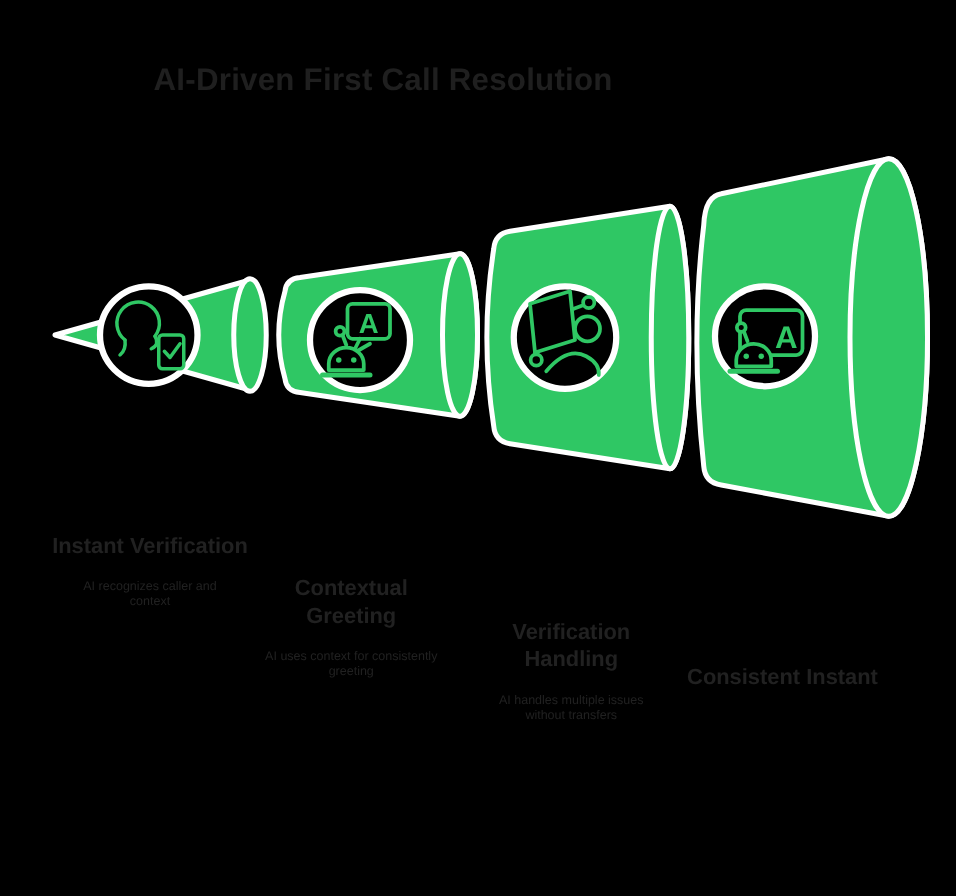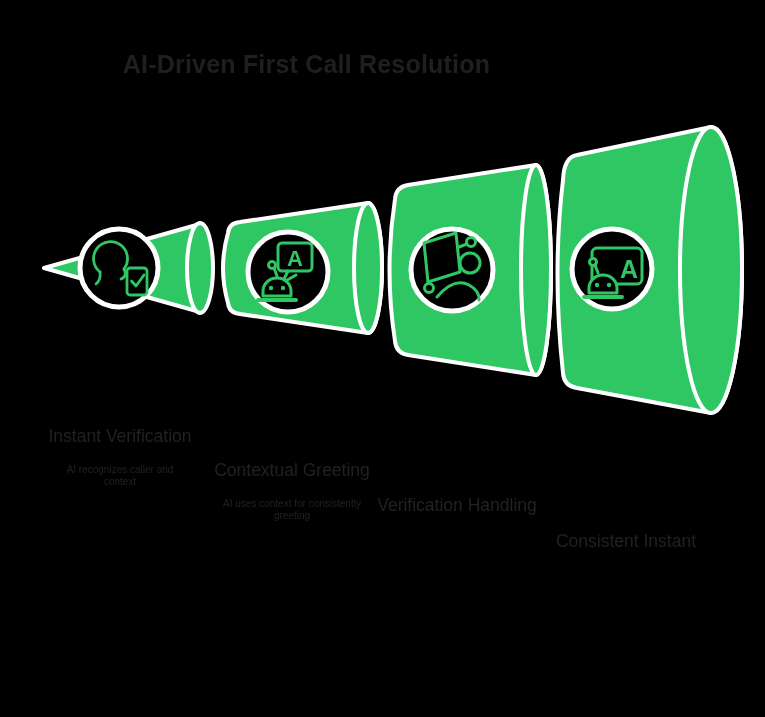--- a/index.html
+++ b/index.html
@@ -14,21 +14,21 @@
     position:absolute;top:50px;left:0;width:613px;
     text-align:center;
     font-size:25px;font-weight:700;letter-spacing:.2px;
     color:#1f1f1f;
   }
   .funnel-svg{position:absolute;left:0;top:0;}
   .stage-label{
     position:absolute;width:160px;text-align:center;color:#212121;
   }
   .stage-label h3{
-    margin:0;font-size:17.5px;line-height:1.25;font-weight:400;
+    margin:0;font-size:17.5px;line-height:1.25;font-weight:700;
   }
   .stage-label p{
     margin:16px auto 0;width:140px;
     font-size:10px;line-height:1.22;font-weight:400;
   }
   .seg{fill:#2FC764;stroke:#FFFFFF;stroke-width:4;stroke-linejoin:round;}
   .cap{fill:#2FC764;stroke:#FFFFFF;stroke-width:4;}
   .node{fill:#000000;stroke:#FFFFFF;stroke-width:5;}
   .ic{stroke:#2FC764;stroke-width:3;fill:none;stroke-linecap:round;stroke-linejoin:round;}
   .ic-fill{fill:#000000;}
@@ -98,24 +98,25 @@
     <circle class="ic-dot" cx="609" cy="285" r="2.2"></circle>
     <path class="ic" style="stroke-width:4" d="M584 297 L622 297"></path>
   </g>
 </svg>
 
 <div class="stage-label" style="left:40px;top:426px">
   <h3>Instant Verification</h3>
   <p>AI recognizes caller and context</p>
 </div>
 
-<div class="stage-label" style="left:212px;top:460px">
+<div class="stage-label" style="left:201px;top:460px">
   <h3>Contextual Greeting</h3>
   <p>AI uses context for consistently greeting</p>
 </div>
 
 <div class="stage-label" style="left:377px;top:495px">
   <h3>Verification Handling</h3>
+  <p>AI handles multiple issues without transfers</p>
 </div>
 
 <div class="stage-label" style="left:546px;top:531px">
   <h3>Consistent Instant</h3>
 </div>
 
 </body></html>

